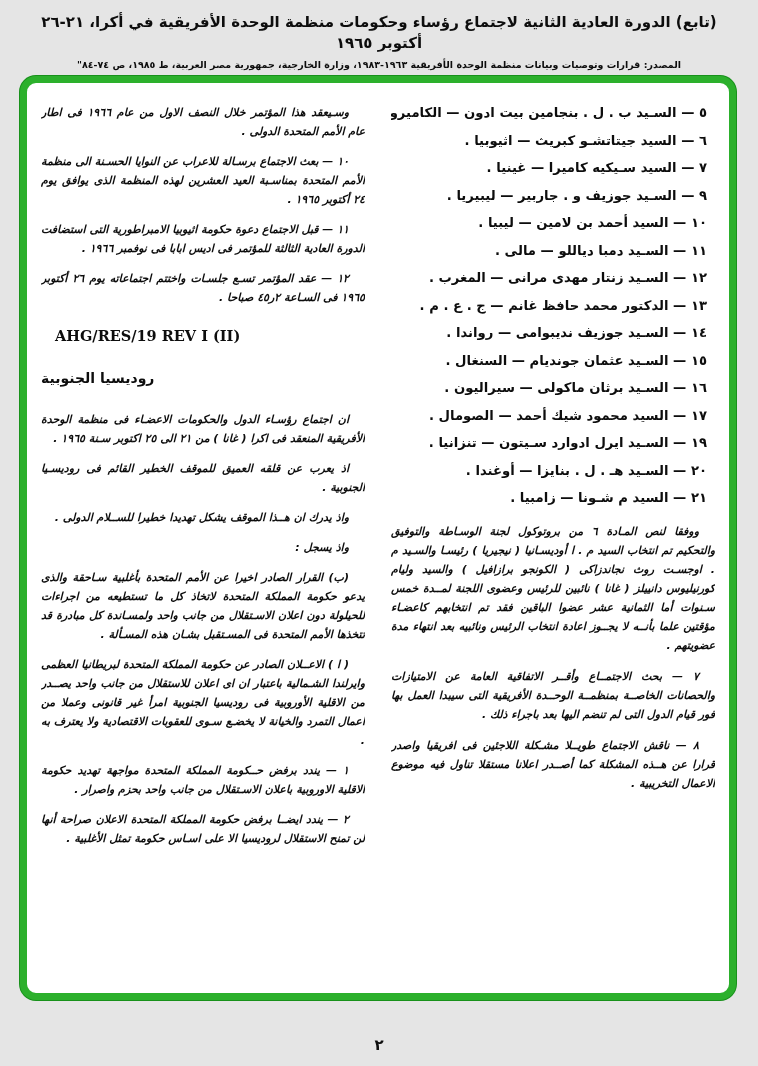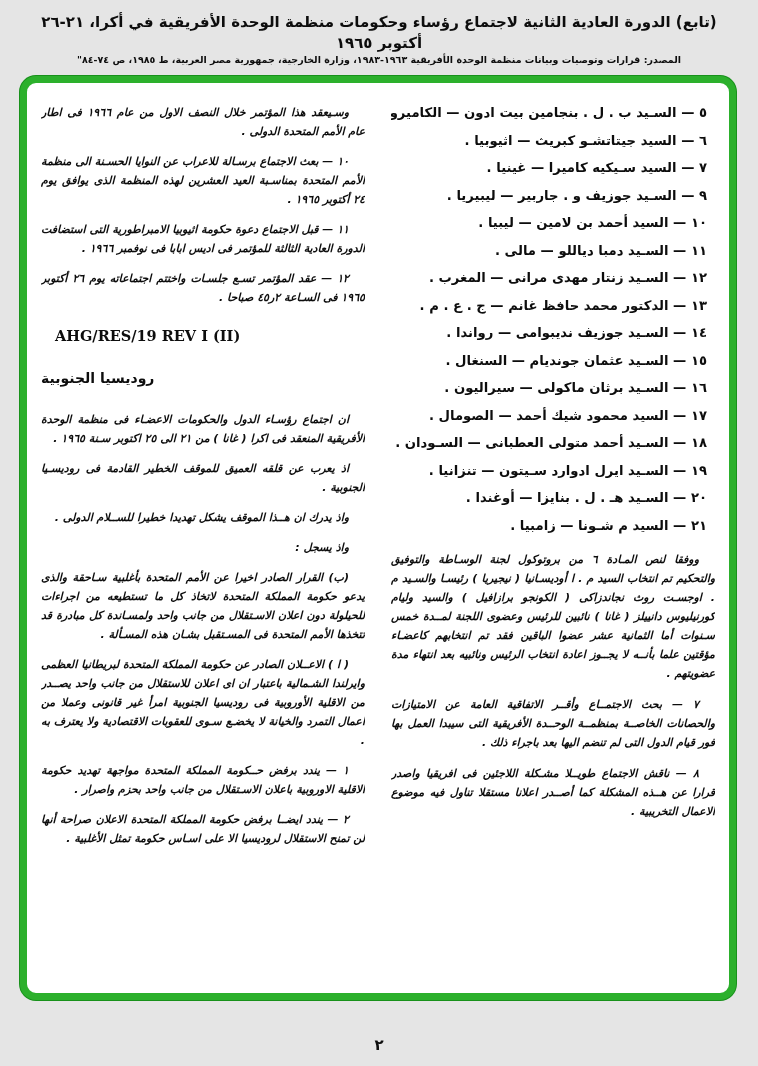--- a/index.html
+++ b/index.html
@@ -1,21 +1,21 @@
 <!DOCTYPE html>
 <html lang="ar"><head>
 <meta charset="utf-8">
 <style>
   html,body{margin:0;padding:0;background:#ffffff;}
   body{width:758px;height:1066px;font-family:"DejaVu Sans",sans-serif;color:#0d0d0d;}
   .page{position:relative;width:758px;height:1066px;background:#e5e5e5;overflow:hidden;}
 
   .header{position:absolute;top:12px;left:0;right:0;text-align:center;direction:rtl;}
   .header .title{font-size:15px;font-weight:bold;line-height:1.4;padding:0 30px;}
-  .header .source{font-size:9.5px;font-weight:bold;letter-spacing:.1px;}
+  .header .source{font-size:9.5px;font-weight:bold;margin-top:5px;letter-spacing:.1px;}
 
   .frame{position:absolute;left:20px;top:76px;width:716px;height:924px;
          box-sizing:border-box;border:7px solid #2cb02c;border-radius:16px;
          box-shadow:0 0 0 1px #18911b;padding:20px 14px 8px 14px;background:#fff;}
 
   .cols{display:flex;direction:rtl;gap:26px;height:100%;}
   .col{flex:1;direction:rtl;overflow:hidden;}
 
   .delegates p{margin:0 0 7.5px;font-size:13.2px;font-weight:bold;line-height:20px;
                text-align:right;padding-right:8px;white-space:nowrap;}
@@ -50,42 +50,41 @@
           <p>٧ — السيد سـيكيه كاميرا — غينيا .</p>
           <p>٩ — السـيد جوزيف و . جاربير — ليبيريا .</p>
           <p>١٠ — السيد أحمد بن لامين — ليبيا .</p>
           <p>١١ — السـيد دمبا دياللو — مالى .</p>
           <p>١٢ — السـيد زنتار مهدى مرانى — المغرب .</p>
           <p>١٣ — الدكتور محمد حافظ غانم — ج . ع . م .</p>
           <p>١٤ — السـيد جوزيف نديبوامى — رواندا .</p>
           <p>١٥ — السـيد عثمان جونديام — السنغال .</p>
           <p>١٦ — السـيد برثان ماكولى — سيراليون .</p>
           <p>١٧ — السيد محمود شيك أحمد — الصومال .</p>
-          <p>١٨ — السـيد أحمد متولى العطبانى — السـودان .</p>
           <p>١٩ — السـيد ايرل ادوارد سـيتون — تنزانيا .</p>
           <p>٢٠ — السـيد هـ . ل . بنايزا — أوغندا .</p>
           <p>٢١ — السيد م شـونا — زامبيا .</p>
         </div>
         <p class="para" style="margin-top:14px">ووفقا لنص المـادة ٦ من بروتوكول لجنة الوسـاطة والتوفيق والتحكيم تم انتخاب السيد م . ا أوديسـانيا ( نيجيريا ) رئيسـا والسـيد م . اوجسـت روث نجاندزاكى ( الكونجو برازافيل ) والسيد وليام كورنيليوس دانييلز ( غانا ) نائبين للرئيس وعضوى اللجنة لمــدة خمس سـنوات أما الثمانية عشر عضوا الباقين فقد تم انتخابهم كاعضـاء مؤقتين علما بأنــه لا يجــوز اعادة انتخاب الرئيس ونائبيه بعد انتهاء مدة عضويتهم .</p>
         <p class="para">٧ — بحث الاجتمــاع وأقــر الاتفاقية العامة عن الامتيازات والحصانات الخاصــة بمنظمــة الوحــدة الأفريقية التى سيبدا العمل بها فور قيام الدول التى لم تنضم اليها بعد باجراء ذلك .</p>
         <p class="para">٨ — ناقش الاجتماع طويــلا مشـكلة اللاجئين فى افريقيا واصدر قرارا عن هــذه المشكلة كما أصــدر اعلانا مستقلا تناول فيه موضوع الاعمال التخريبية .</p>
 
       </section>
 
       <section class="col">
         <p class="para tight">وسـيعقد هذا المؤتمر خلال النصف الاول من عام ١٩٦٦ فى اطار عام الأمم المتحدة الدولى .</p>
         <p class="para tight">١٠ — بعث الاجتماع برسـالة للاعراب عن النوايا الحسـنة الى منظمة الأمم المتحدة بمناسـبة العيد العشرين لهذه المنظمة الذى يوافق يوم ٢٤ أكتوبر ١٩٦٥ .</p>
         <p class="para tight">١١ — قبل الاجتماع دعوة حكومة اثيوبيا الامبراطورية التى استضافت الدورة العادية الثالثة للمؤتمر فى اديس ابابا فى نوفمبر ١٩٦٦ .</p>
         <p class="para tight">١٢ — عقد المؤتمر تسـع جلسـات واختتم اجتماعاته يوم ٢٦ أكتوبر ١٩٦٥ فى السـاعة ٢ر٤٥ صباحا .</p>
 
         <div class="docref">AHG/RES/19 REV I (II)</div>
         <h2 class="section-title">روديسيا الجنوبية</h2>
 
         <p class="para tight">ان اجتماع رؤسـاء الدول والحكومات الاعضـاء فى منظمة الوحدة الأفريقية المنعقد فى اكرا ( غانا ) من ٢١ الى ٢٥ اكتوبر سـنة ١٩٦٥ .</p>
-        <p class="para tight">اذ يعرب عن قلقه العميق للموقف الخطير القادمة فى روديسـيا الجنوبية .</p>
+        <p class="para tight">اذ يعرب عن قلقه العميق للموقف الخطير القائم فى روديسـيا الجنوبية .</p>
         <p class="para tight">واذ يدرك ان هــذا الموقف يشكل تهديدا خطيرا للســلام الدولى .</p>
         <p class="para tight">واذ يسجل :</p>
         <p class="para tight">(ب) القرار الصادر اخيرا عن الأمم المتحدة بأغلبية سـاحقة والذى يدعو حكومة المملكة المتحدة لاتخاذ كل ما تستطيعه من اجراءات للحيلولة دون اعلان الاسـتقلال من جانب واحد ولمسـاندة كل مبادرة قد تتخذها الأمم المتحدة فى المسـتقبل بشـان هذه المسـألة .</p>
         <p class="para tight">( ا ) الاعــلان الصادر عن حكومة المملكة المتحدة لبريطانيا العظمى وايرلندا الشـمالية باعتبار ان اى اعلان للاستقلال من جانب واحد يصــدر من الاقلية الأوروبية فى روديسيا الجنوبية امرأ غير قانونى وعملا من اعمال التمرد والخيانة لا يخضـع سـوى للعقوبات الاقتصادية ولا يعترف به .</p>
         <p class="para tight">١ — يندد برفض حــكومة المملكة المتحدة مواجهة تهديد حكومة الاقلية الاوروبية باعلان الاسـتقلال من جانب واحد بحزم واصرار .</p>
         <p class="para tight">٢ — يندد ايضــا برفض حكومة المملكة المتحدة الاعلان صراحة أنها لن تمنح الاستقلال لروديسيا الا على اسـاس حكومة تمثل الأغلبية .</p>
       </section>
 
     </div>
   </div>

